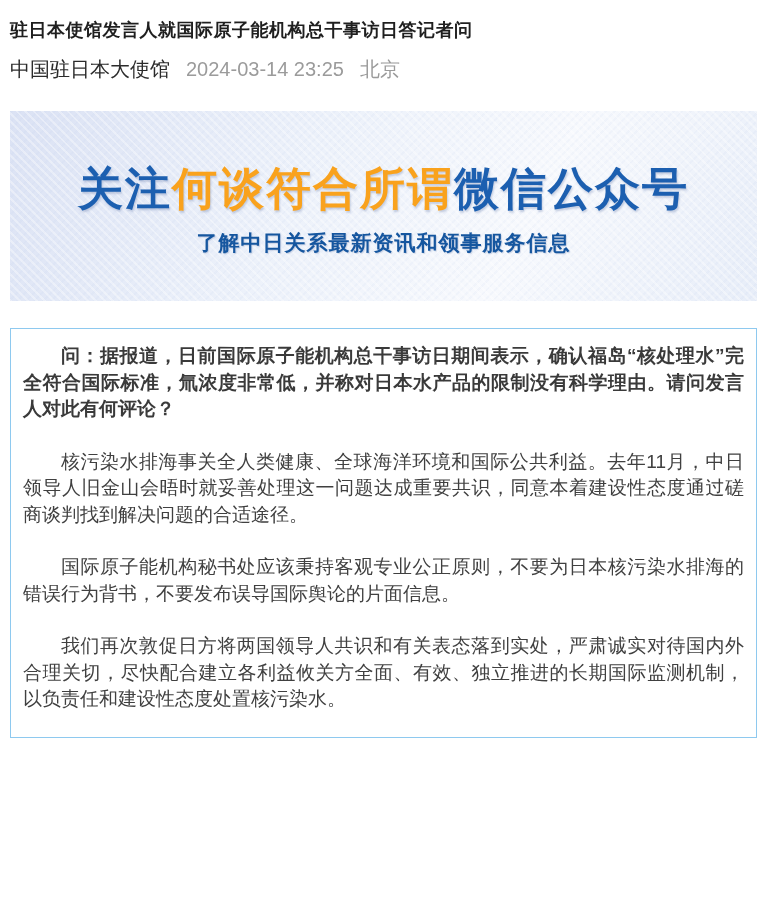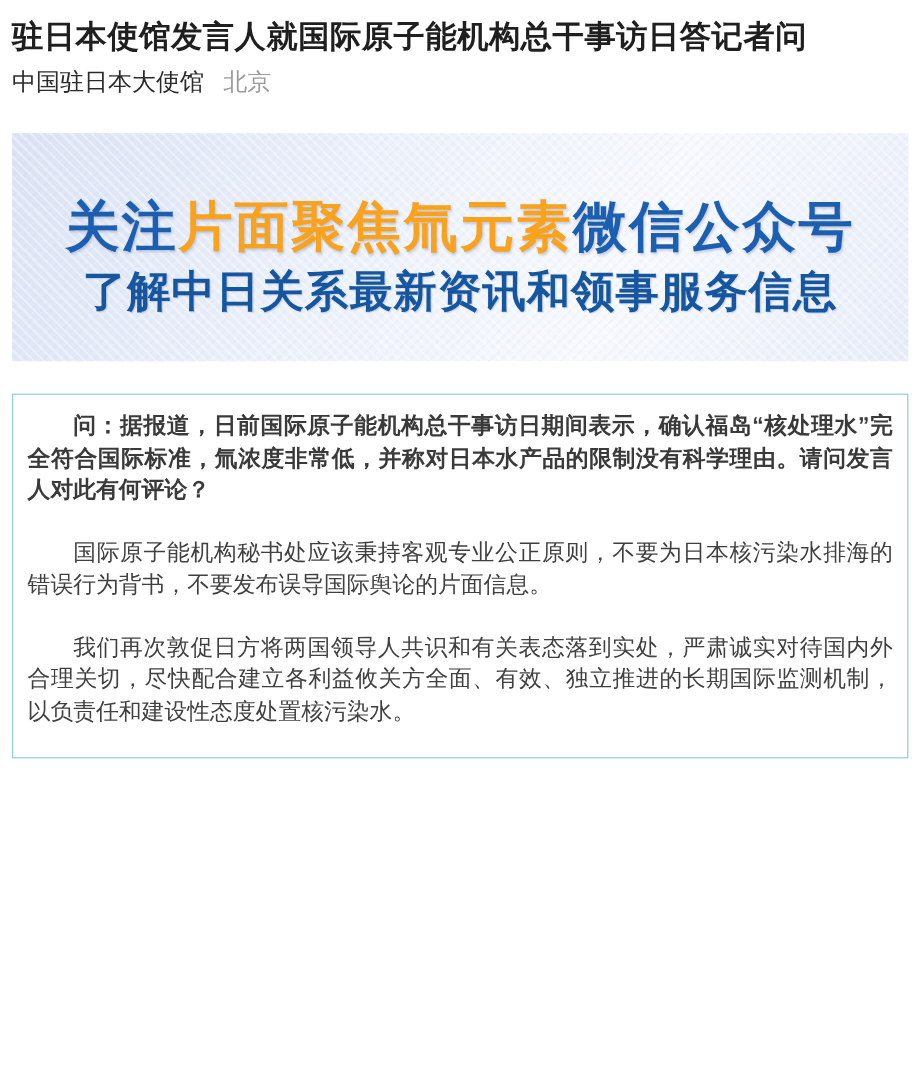--- a/index.html
+++ b/index.html
@@ -12,21 +12,21 @@
     width: 767px;
     height: 904px;
     overflow: hidden;
   }
   .page {
     padding: 0 10px;
   }
   
   .article-title {
     margin: 12px 0 0 0;
-    font-size: 26px;
+    font-size: 18px;
     line-height: 36px;
     font-weight: 700;
     color: #1f1f1f;
     letter-spacing: 0.5px;
   }
   .byline {
     margin-top: 10px;
     font-size: 20px;
     line-height: 22px;
     color: #9b9b9b;
@@ -68,21 +68,21 @@
     color: #1c5fb0;
     text-shadow: 1px 2px 2px rgba(110, 130, 175, 0.35);
     white-space: nowrap;
   }
   .banner-headline .highlight {
     color: #f9a21d;
   }
   .banner-subtitle {
     position: relative;
     margin-top: 12px;
-    font-size: 36px;
+    font-size: 21px;
     line-height: 32px;
     font-weight: 700;
     letter-spacing: 1px;
     color: #15569f;
     font-family: "Liberation Serif", serif;
     text-shadow: 1px 1px 1px rgba(110, 130, 175, 0.3);
     white-space: nowrap;
   }
   
   .qa-box {
@@ -111,31 +111,33 @@
 </style>
 </head>
 <body>
 
 <div class="page">
 
   <h1 class="article-title">驻日本使馆发言人就国际原子能机构总干事访日答记者问</h1>
 
   <div class="byline">
     <span class="author">中国驻日本大使馆</span>
+    <span class="timestamp">2024-03-14 23:25</span>
     <span class="location">北京</span>
   </div>
 
   <div class="banner">
     <div class="banner-headline">
-      <span>关注</span><span class="highlight">片面聚焦氚元素</span><span>微信公众号</span>
+      <span>关注</span><span class="highlight">何谈符合所谓</span><span>微信公众号</span>
     </div>
     <div class="banner-subtitle">了解中日关系最新资讯和领事服务信息</div>
   </div>
 
   <div class="qa-box">
     <p class="question">
       <span>问：</span><span>据报道，日前国际原子能机构总干事访日期间表示，确认福岛“核处理水”完全符合国际标准，氚浓度非常低，并称对日本水产品的限制没有科学理由。请问发言人对此有何评论？</span>
     </p>
+    <p>核污染水排海事关全人类健康、全球海洋环境和国际公共利益。去年11月，中日领导人旧金山会晤时就妥善处理这一问题达成重要共识，同意本着建设性态度通过磋商谈判找到解决问题的合适途径。</p>
     <p>国际原子能机构秘书处应该秉持客观专业公正原则，不要为日本核污染水排海的错误行为背书，不要发布误导国际舆论的片面信息。</p>
     <p>我们再次敦促日方将两国领导人共识和有关表态落到实处，严肃诚实对待国内外合理关切，尽快配合建立各利益攸关方全面、有效、独立推进的长期国际监测机制，以负责任和建设性态度处置核污染水。</p>
   </div>
 
 </div>
 
 </body></html>

